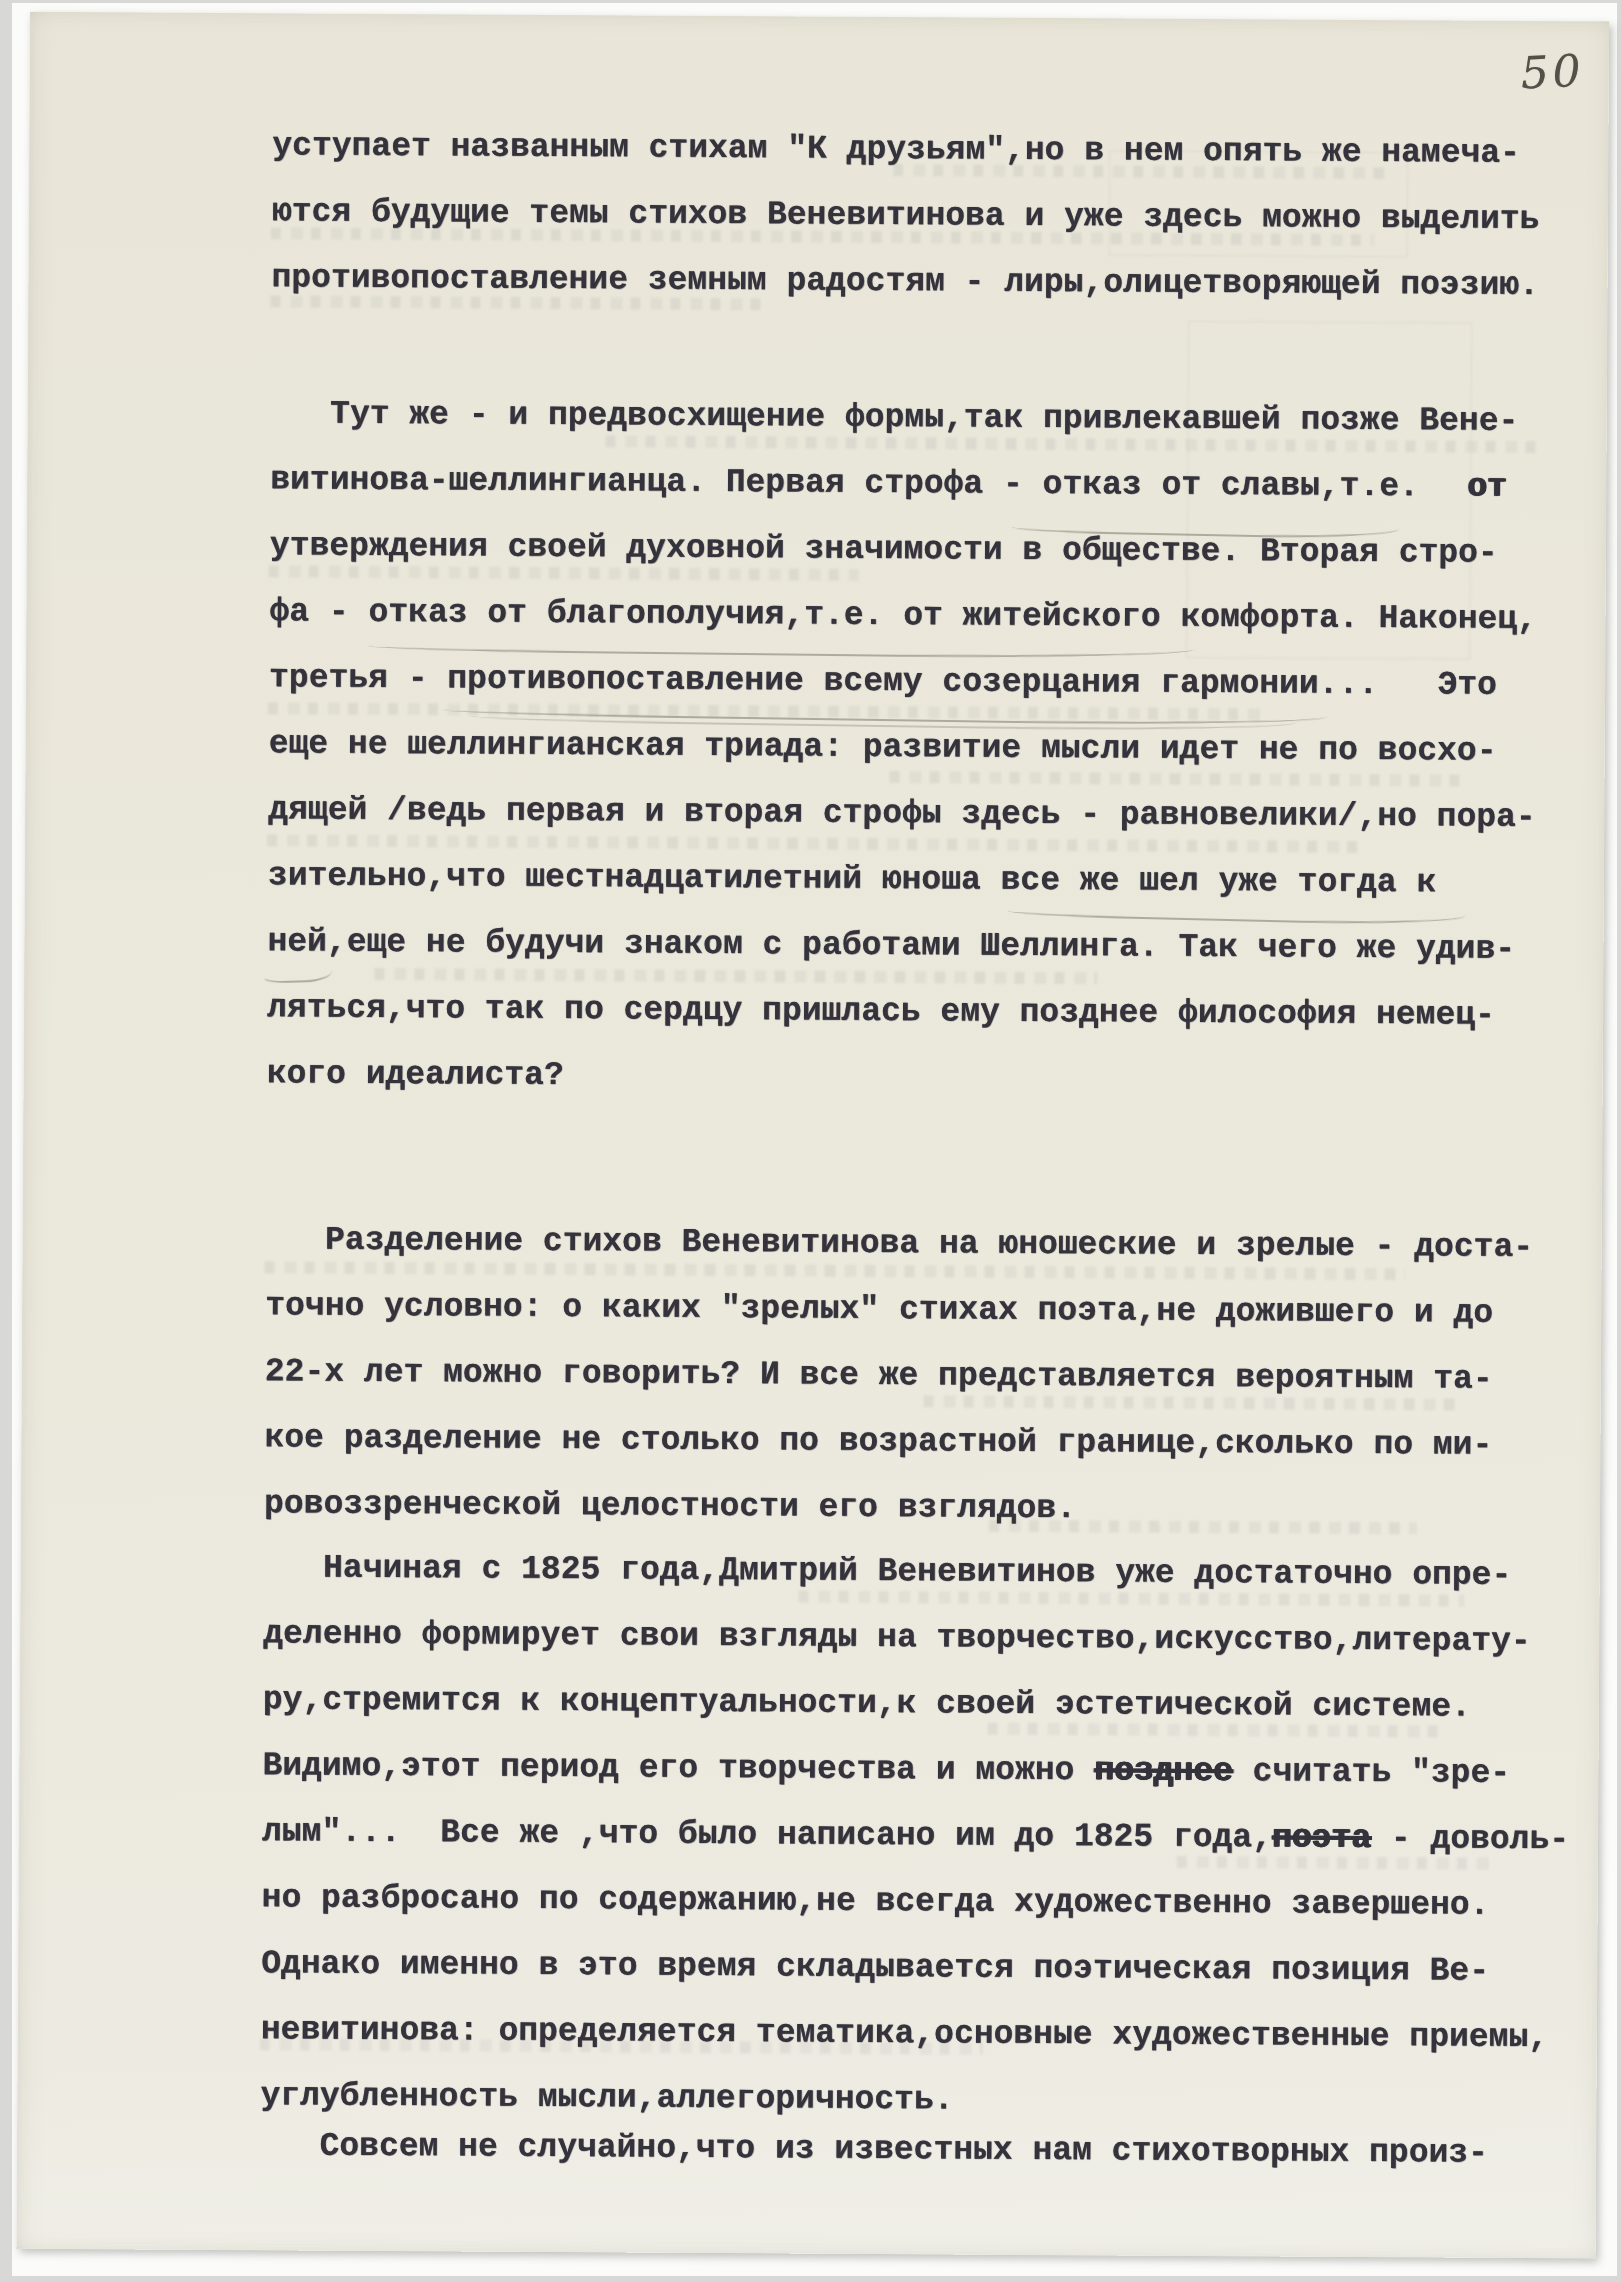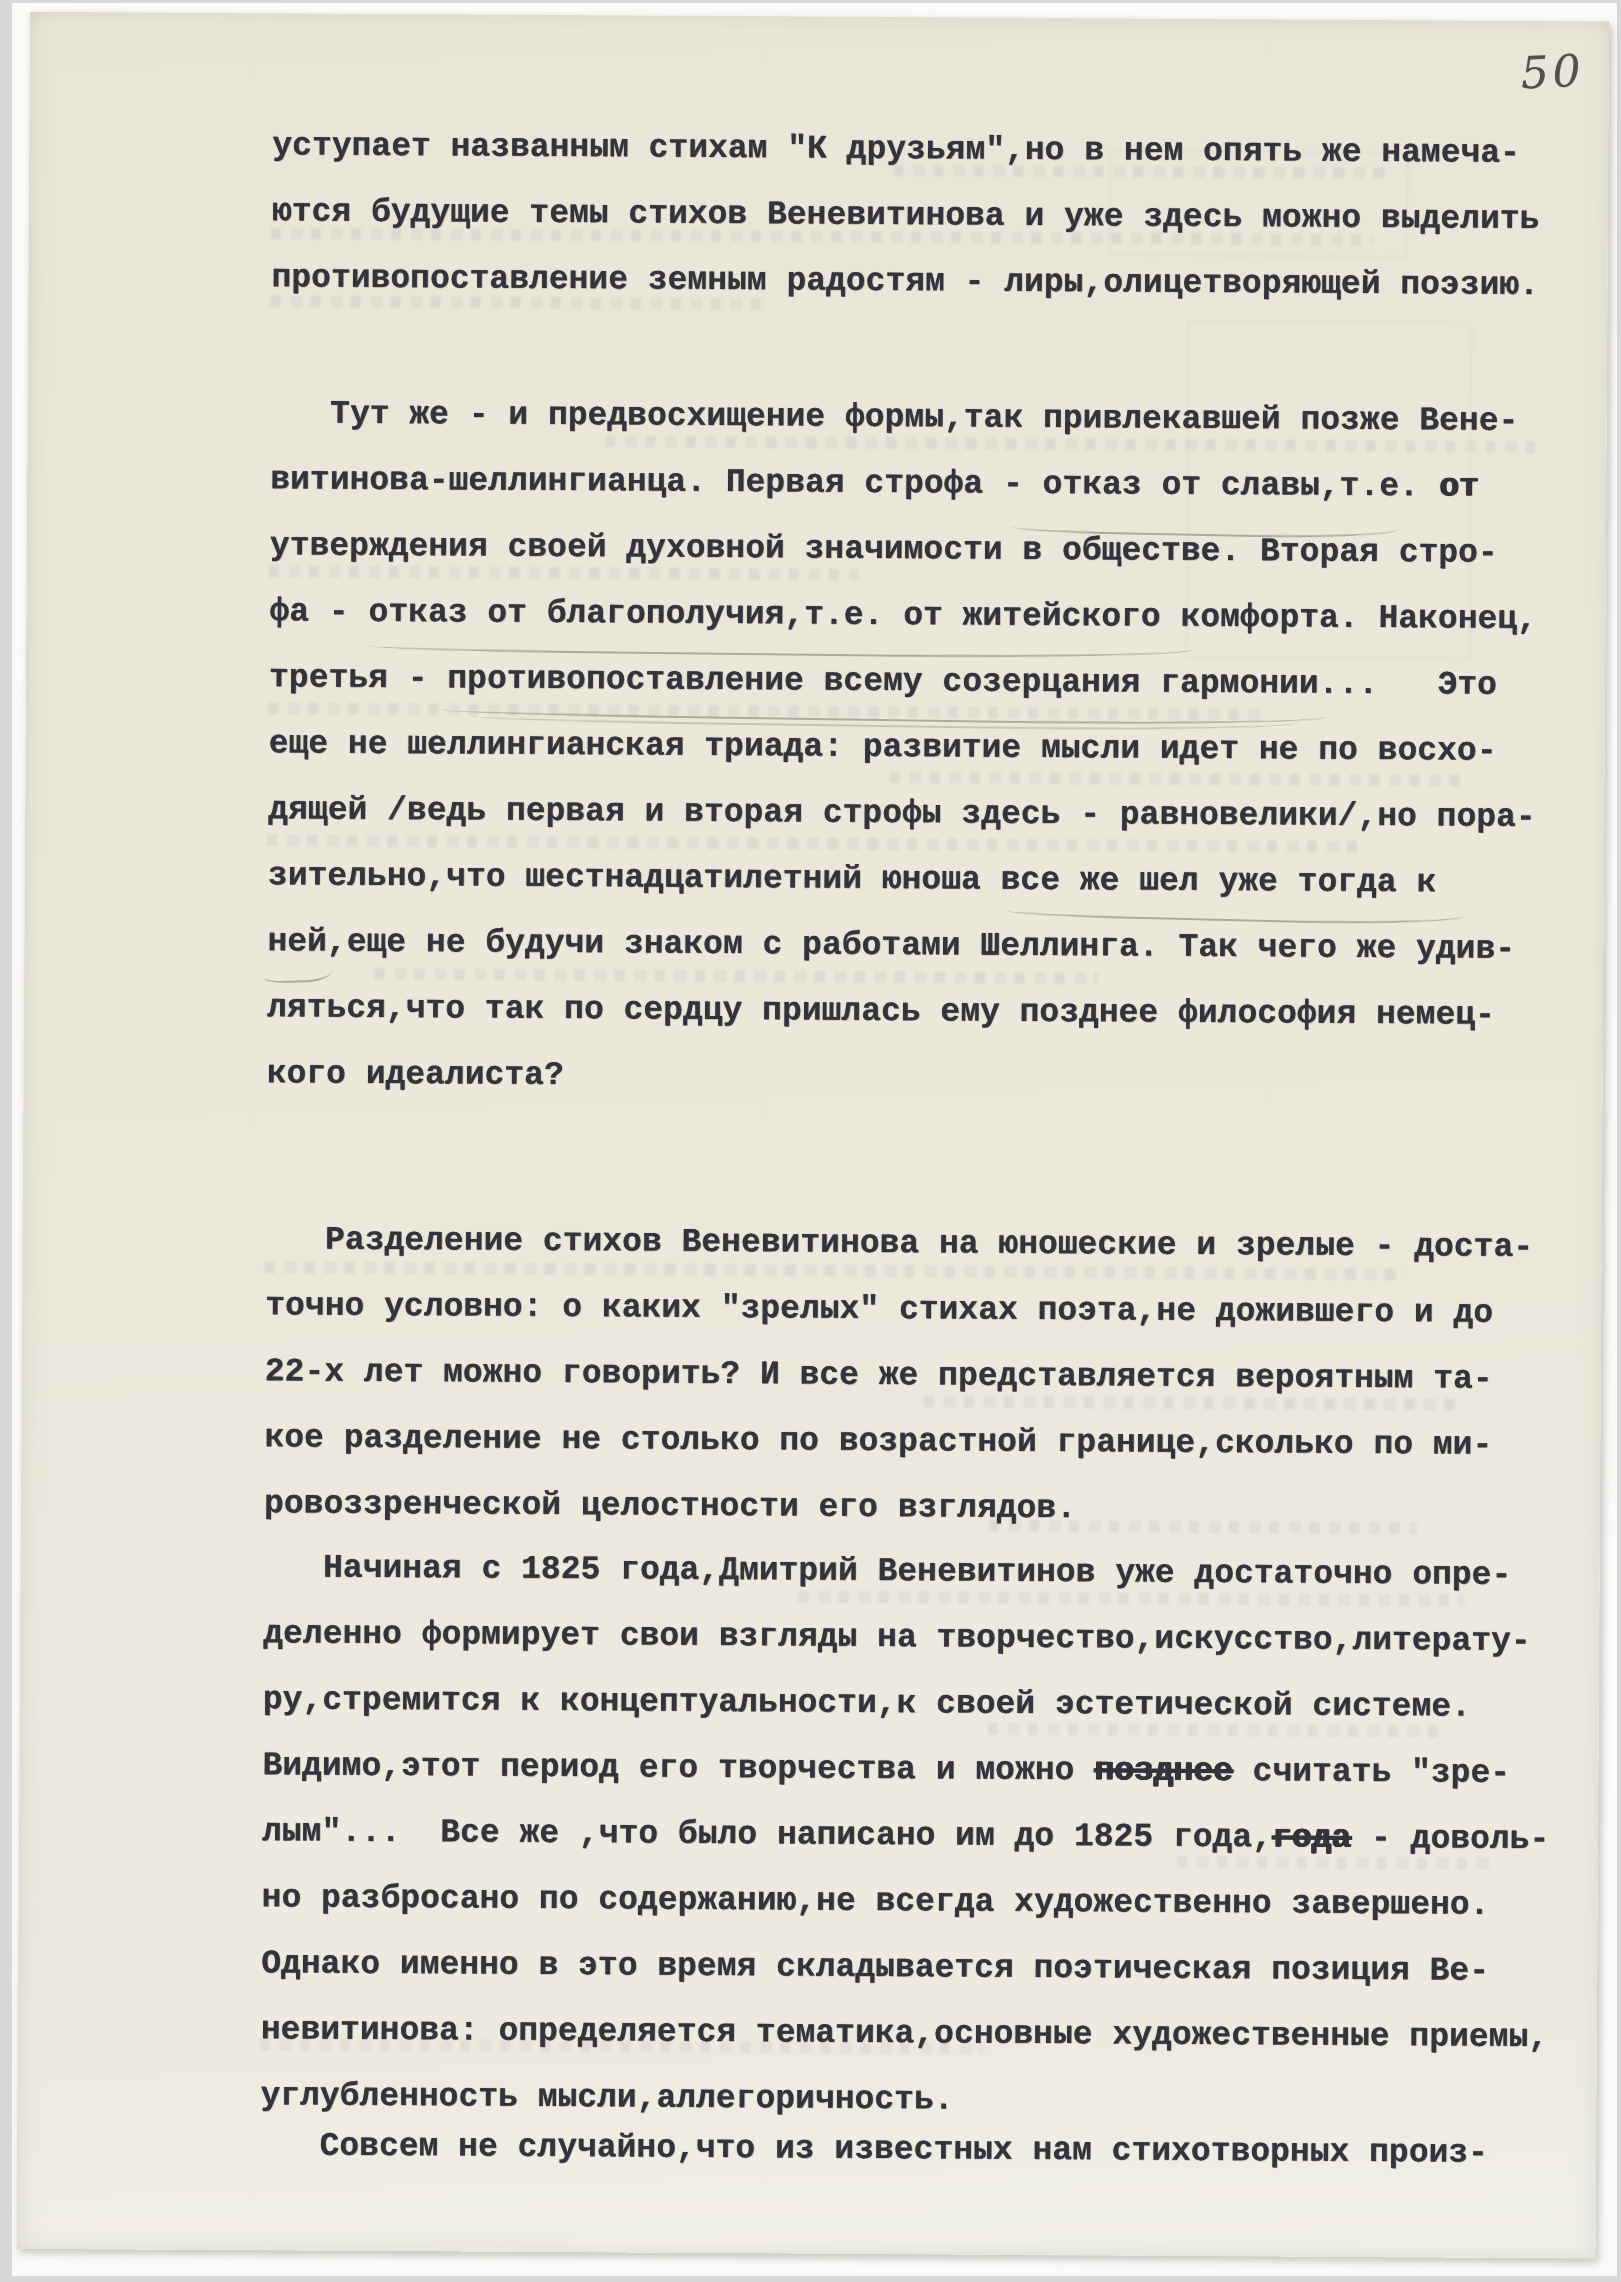--- a/index.html
+++ b/index.html
@@ -33,20 +33,21 @@
   }
   .line span{white-space:pre;}
   .struck{
     text-decoration:line-through;
     -webkit-text-decoration:line-through;
     text-decoration-thickness:3.8px;
     text-shadow:1px 0 currentColor,-0.5px 0 currentColor,0 0 1px rgba(50,48,58,0.6);
   }
   .overtype{
     text-shadow:1.5px 0 currentColor,0 0 1.1px rgba(50,48,58,0.8);
+    margin-left:28px;
   }
   .pagenum-text{
     position:absolute;left:1491px;top:25px;
     font-family:"DejaVu Serif",serif;font-style:italic;font-weight:normal;
     font-size:44px;color:#53504a;letter-spacing:3.8px;
     transform:rotate(-3deg);
     text-shadow:0 0 1px rgba(83,80,74,0.5);
   }
   .underline-mark{
     position:absolute;height:8.6px;
@@ -121,21 +122,21 @@
         <div class="line"><span>точно условно: о каких "зрелых" стихах поэта,не дожившего и до</span></div>
         <div class="line"><span>22-х лет можно говорить? И все же представляется вероятным та-</span></div>
         <div class="line"><span>кое разделение не столько по возрастной границе,сколько по ми-</span></div>
         <div class="line"><span>ровоззренческой целостности его взглядов.</span></div>
       </div>
       <div class="paragraph" style="top: 1522px;">
         <div class="line"><span>   Начиная с 1825 года,Дмитрий Веневитинов уже достаточно опре-</span></div>
         <div class="line"><span>деленно формирует свои взгляды на творчество,искусство,литерату-</span></div>
         <div class="line"><span>ру,стремится к концептуальности,к своей эстетической системе.</span></div>
         <div class="line"><span>Видимо,этот период его творчества и можно </span><span class="struck">позднее</span><span> считать "зре-</span></div>
-        <div class="line"><span>лым"...  Все же ,что было написано им до 1825 года,</span><span class="struck">года</span><span> - доволь-</span></div>
+        <div class="line"><span>лым"...  Все же ,что было написано им до 1825 года,</span><span class="struck">поэта</span><span> - доволь-</span></div>
         <div class="line"><span>но разбросано по содержанию,не всегда художественно завершено.</span></div>
         <div class="line"><span>Однако именно в это время складывается поэтическая позиция Ве-</span></div>
         <div class="line"><span>невитинова: определяется тематика,основные художественные приемы,</span></div>
         <div class="line"><span>углубленность мысли,аллегоричность.</span></div>
       </div>
       <div class="paragraph" style="top: 2100px;">
         <div class="line"><span>   Совсем не случайно,что из известных нам стихотворных произ-</span></div>
       </div>
     </div>
   <div id="marks">

